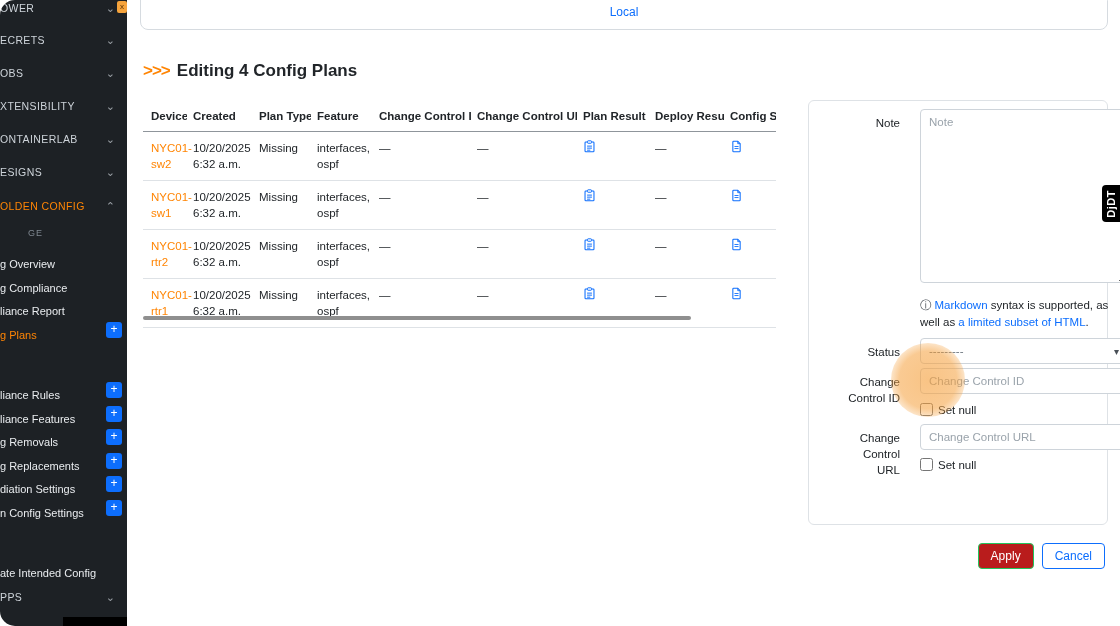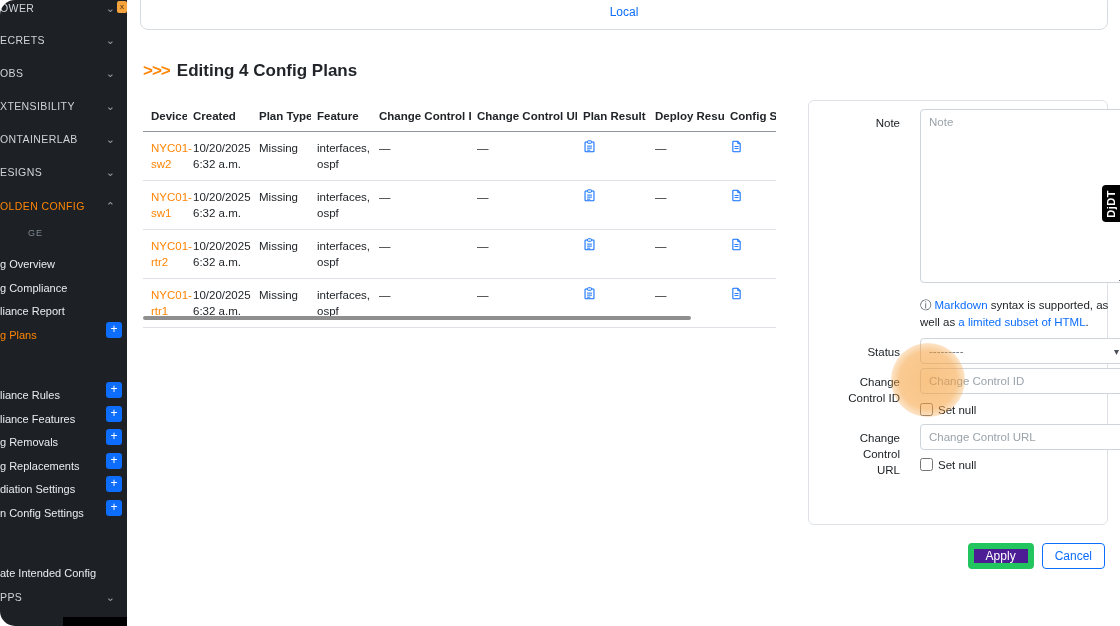--- a/index.html
+++ b/index.html
@@ -78,21 +78,21 @@
   input.text-input::placeholder { color:#9aa3ab; }
   .setnull-row { display:flex; align-items:center; gap:5px; margin-top:9px; }
   .setnull-row input { width:13px; height:13px; cursor:pointer; }
   .setnull-label { font-size:11.5px; color:#212529; }
   .mt4 { margin-top:4px; } .mt8 { margin-top:8px; }
 
   
   .actions { position:absolute; top:543px; right:15px; display:flex; gap:8px; }
   .btn { font-family:"Liberation Sans", sans-serif; font-size:12px; height:26px; padding:0 12px;
     border-radius:4px; cursor:pointer; }
-  .btn-primary { background:#4c1d95; border:6px solid #22c55e; color:#fff; }
+  .btn-primary { background:#b91c1c; border:1px solid #22c55e; color:#fff; }
   .btn-outline { background:#fff; border:1px solid #0d6efd; color:#0d6efd; }
 
   
   .djdt-handle { position:absolute; right:0; top:185px; width:18px; height:37px; background:#000;
     border-radius:4px 0 0 4px; display:flex; align-items:center; justify-content:center; cursor:pointer; }
   .djdt-handle span { writing-mode:vertical-rl; transform:rotate(180deg); color:#fff; font-size:11px;
     font-weight:bold; letter-spacing:0.5px; }
   .click-highlight { position:absolute; left:891px; top:343px; width:74px; height:74px;
     border-radius:50%; pointer-events:none; z-index:50;
     background:radial-gradient(circle, rgba(245,159,58,0.62) 0%, rgba(245,159,58,0.55) 55%,

